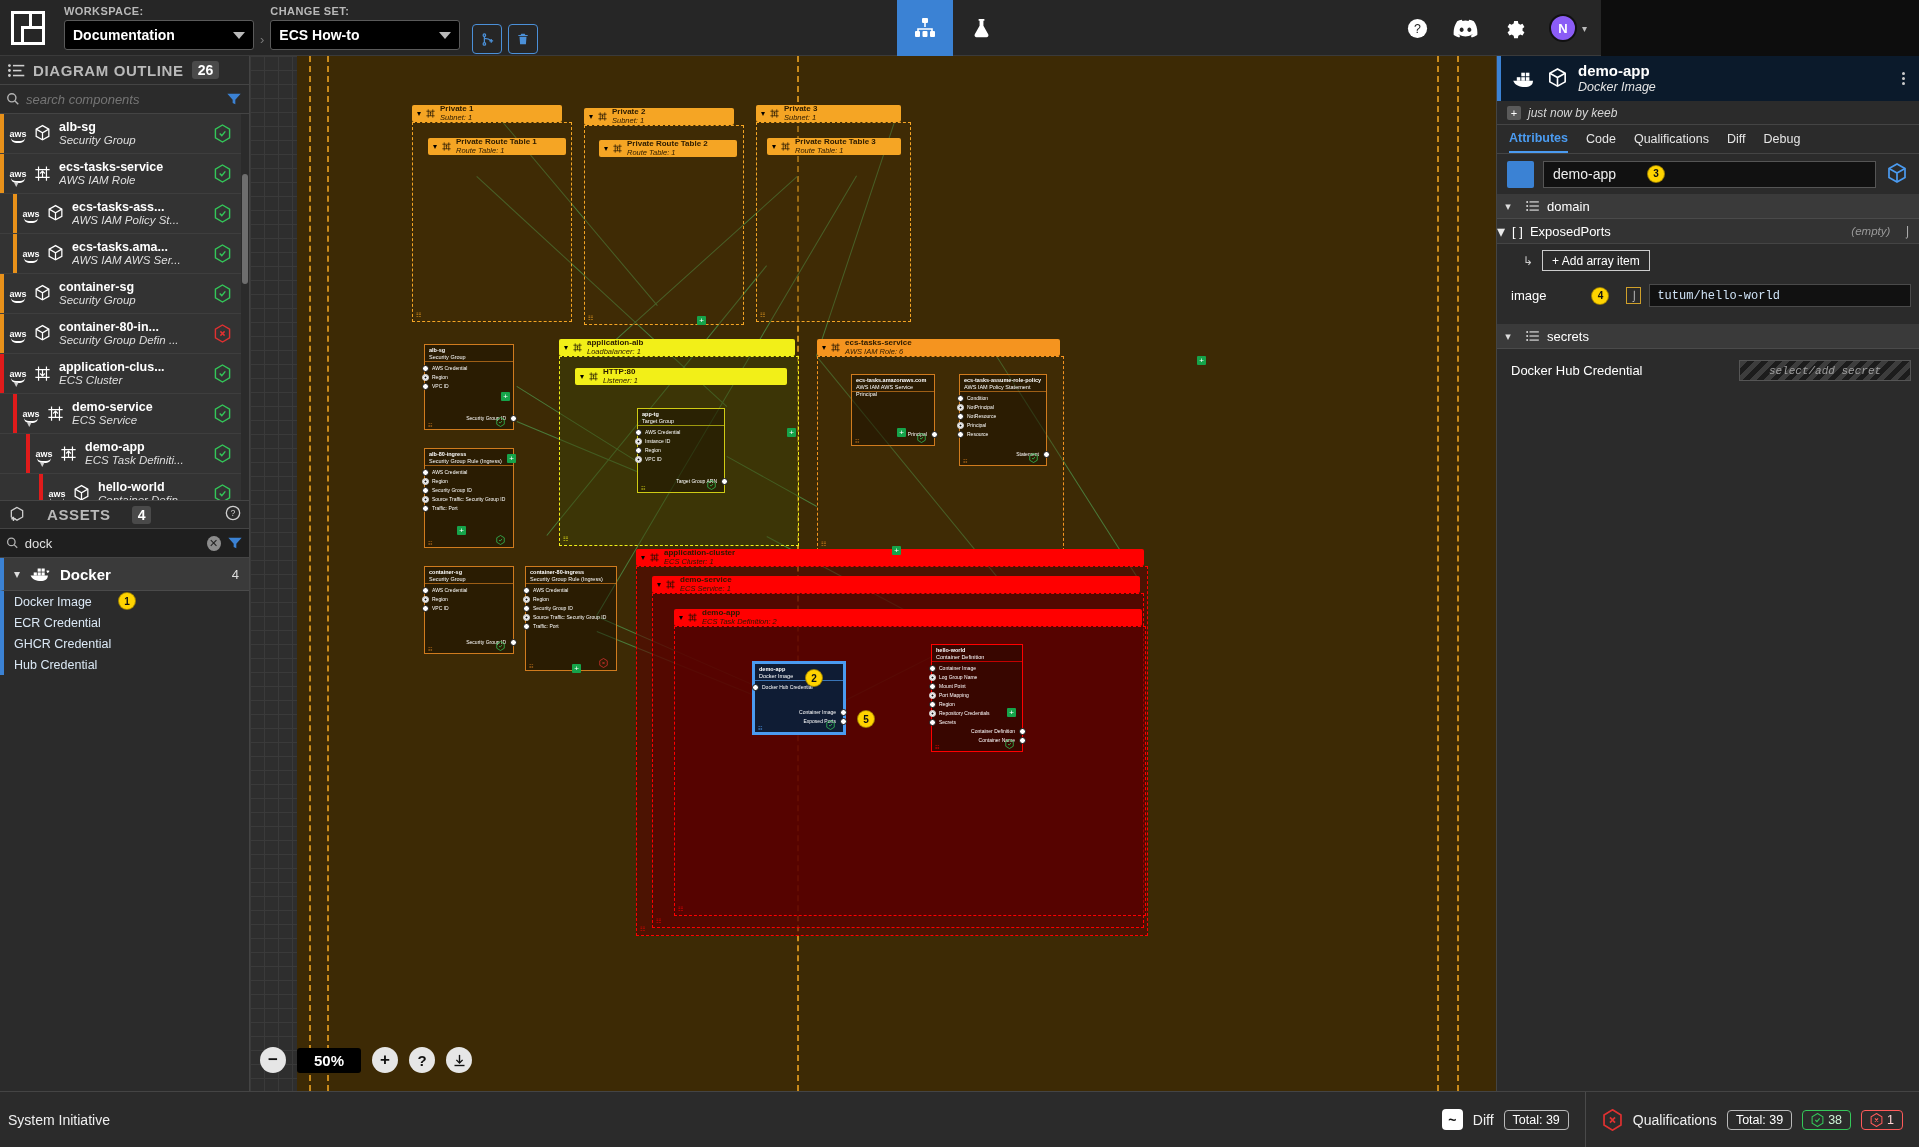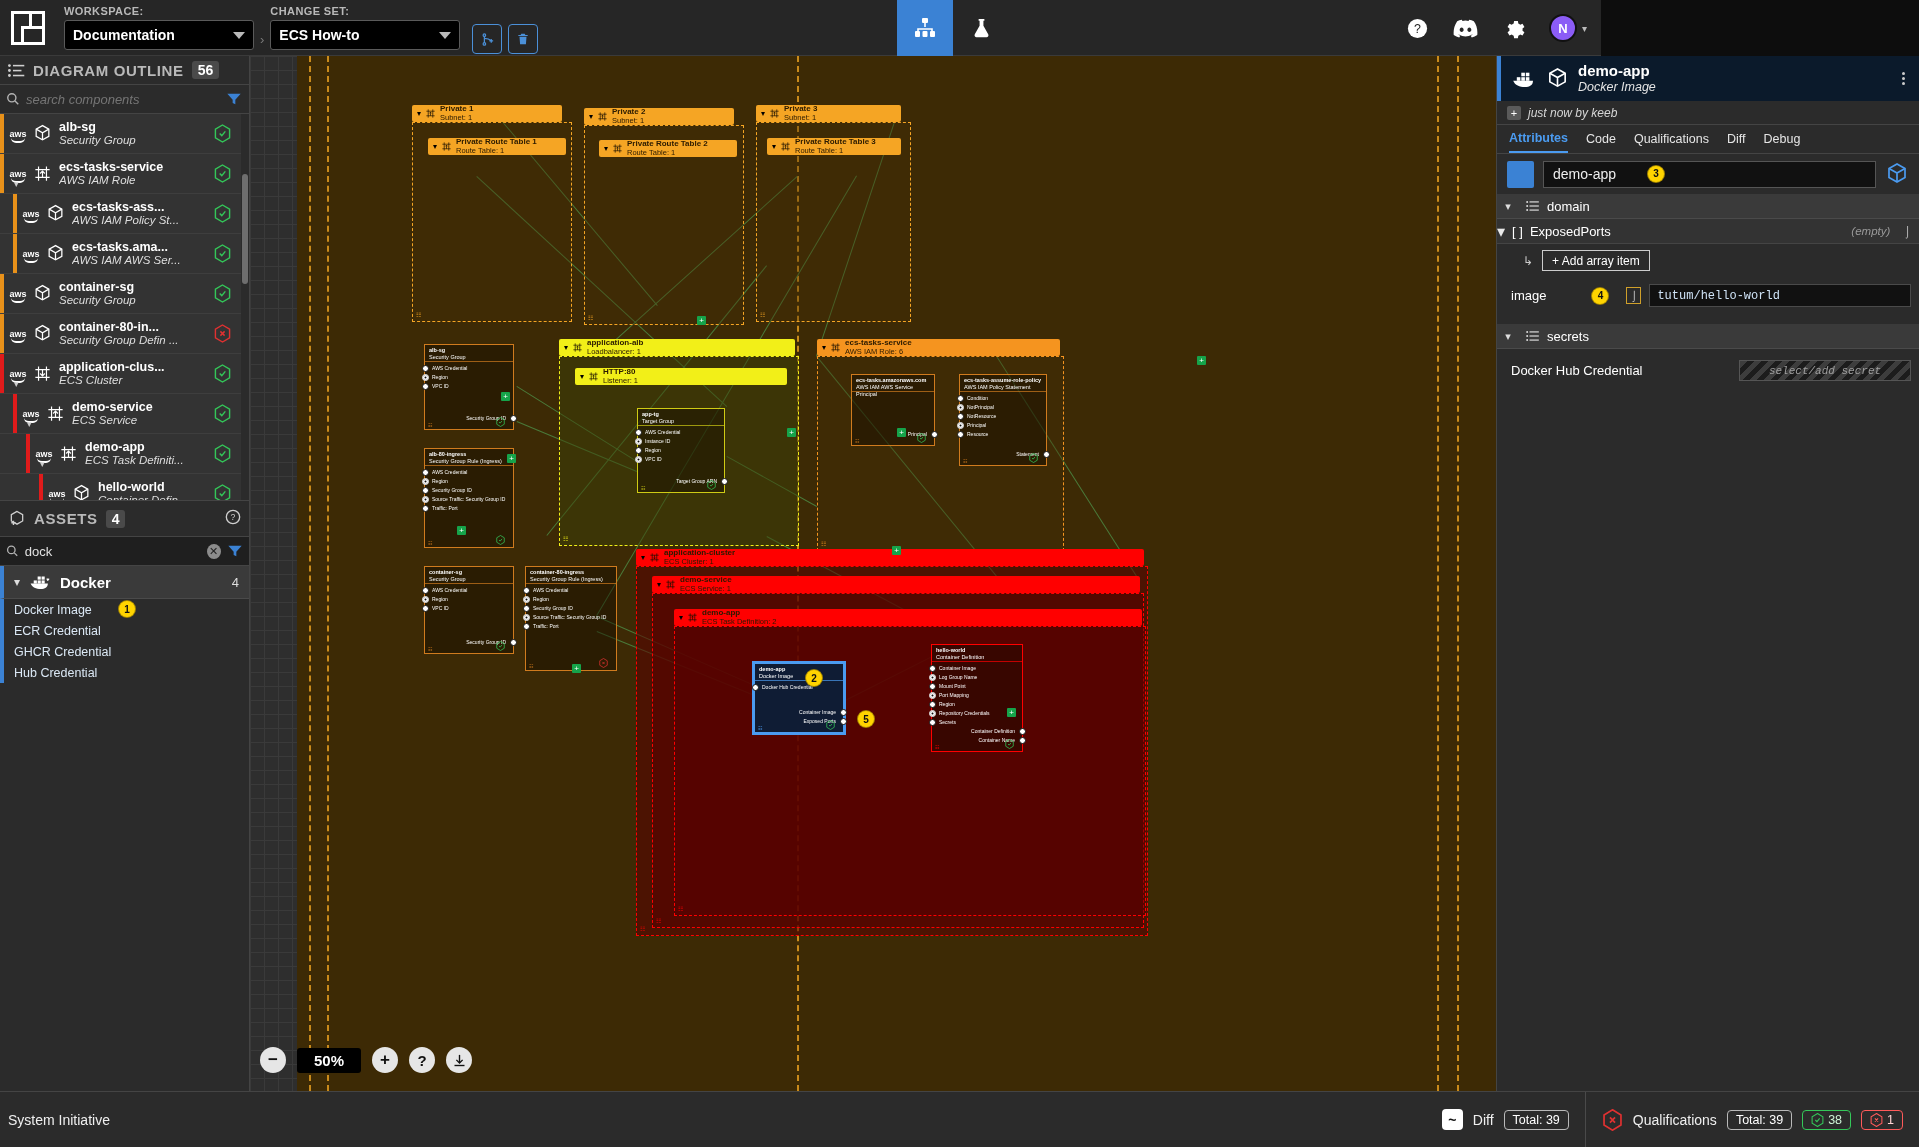--- a/index.html
+++ b/index.html
@@ -71,21 +71,21 @@
   .obar{ width:4px;height:100%; position:absolute; left:0; top:0;}
   .oicons{ display:flex;align-items:center;gap:5px; }
   .otext{ margin-left:7px; line-height:1.05; overflow:hidden; flex:1;}
   .oname{ font-size:12.5px;font-weight:bold;color:#fff;white-space:nowrap;}
   .otype{ font-size:11.5px;font-style:italic;color:#dedede;white-space:nowrap;}
   .hexok{ width:17px;height:19px;flex:0 0 17px;}
   .chevdown{ position:absolute; font-size:9px; color:#ccc; }
   .scroll-tr{ position:absolute;right:0;top:0;width:8px;height:100%;background:#2b2b2b;}
   .scroll-th{ position:absolute;right:1px;width:6px;background:#6e6e6e;border-radius:3px;}
   .assets-head{
-    height:37px;display:flex;align-items:center;gap:8px;padding:0 8px;background:#2b2b2b;
+    height:29px;display:flex;align-items:center;gap:21px;padding:0 8px;background:#2b2b2b;
     border-top:1px solid #444;border-bottom:1px solid #444;
   }
   .asset-search{
     height:29px;display:flex;align-items:center;gap:6px;padding:0 6px;background:#1f1f1f;border-bottom:1px solid #444;
   }
   .asset-search input{ flex:1;background:transparent;border:none;outline:none;color:#e0e0e0;font-size:13px;
     font-family:"Liberation Sans",sans-serif;}
   .xcirc{ width:15px;height:15px;border-radius:50%;background:#8c8c8c;color:#1f1f1f;font-size:11px;
     display:flex;align-items:center;justify-content:center;cursor:pointer;}
   .cat-row{ height:33px;display:flex;align-items:center;gap:9px;padding:0 10px;background:#3a3a3a;
@@ -104,21 +104,21 @@
     background-image:linear-gradient(#3a3a3a 1px,transparent 1px),linear-gradient(90deg,#3a3a3a 1px,transparent 1px);
     background-size:14px 14px;}
   .stage{ position:absolute;left:47px;top:0;width:1199px;height:1035px; background:#3d2a05; overflow:hidden;}
   .dashv{ position:absolute; top:0; height:100%; border-left:2px dashed #c98a1b; }
   .node-head{
     position:absolute; display:flex; align-items:center; gap:4px; padding:0 5px;
     border-radius:2px; line-height:1;
   }
   .nh-txt{ line-height:1.1; }
   .nh-name{ font-size:8px;font-weight:bold;}
-  .nh-sub{ font-size:7.5px;}
+  .nh-sub{ font-size:7.5px;font-style:italic;}
   .frame{ position:absolute; border:1.5px dashed; }
   .card{ position:absolute; border:1px solid; background:rgba(0,0,0,.10); }
   .card-t{ position:absolute; top:2px; left:4px; font-size:5.5px; font-weight:bold; line-height:1.25;}
   .sock{ position:absolute; width:7px;height:7px;border-radius:50%;background:#fff;border:1px solid #111;}
   .sock.ring{ background:#0b0b0b; box-shadow:inset 0 0 0 1.5px #fff; border:1px solid #fff;}
   .slab{ position:absolute;font-size:5px;color:#fff;white-space:nowrap;}
   .greenplus{ position:absolute;width:9px;height:9px;background:#16a34a;color:#fff;font-size:8px;
     display:flex;align-items:center;justify-content:center;border-radius:1px;}
   .edge{ position:absolute; height:0; border-top:1px solid #4a7a3a; transform-origin: 0 0; }
   .zoomctl{ position:absolute; bottom:18px; left:10px; display:flex; align-items:center; gap:11px; }
@@ -288,21 +288,21 @@
   <div class="panel-head">
     <svg width="17" height="15" viewBox="0 0 24 20" fill="#cfcfcf">
       <circle cx="2" cy="3" r="2"></circle>
         <rect x="7" y="2" width="16" height="2.2"></rect>
       <circle cx="2" cy="10" r="2"></circle>
         <rect x="7" y="9" width="12" height="2.2"></rect>
       <circle cx="2" cy="17" r="2"></circle>
         <rect x="7" y="16" width="16" height="2.2"></rect>
     </svg>
     <span class="panel-title">DIAGRAM OUTLINE</span>
-    <span class="count-badge">56</span>
+    <span class="count-badge">26</span>
   </div>
 
   <div class="searchrow">
     <svg width="14" height="14" viewBox="0 0 24 24" fill="none" stroke="#b3b3b3" stroke-width="2.4">
         <circle cx="10" cy="10" r="7"></circle>
         <path d="M15.5 15.5 21 21"></path>
       </svg>
     <input placeholder="search components" style="">
     <div class="filt">
       <svg width="16" height="16" viewBox="0 0 24 24" fill="#3b82d4">

